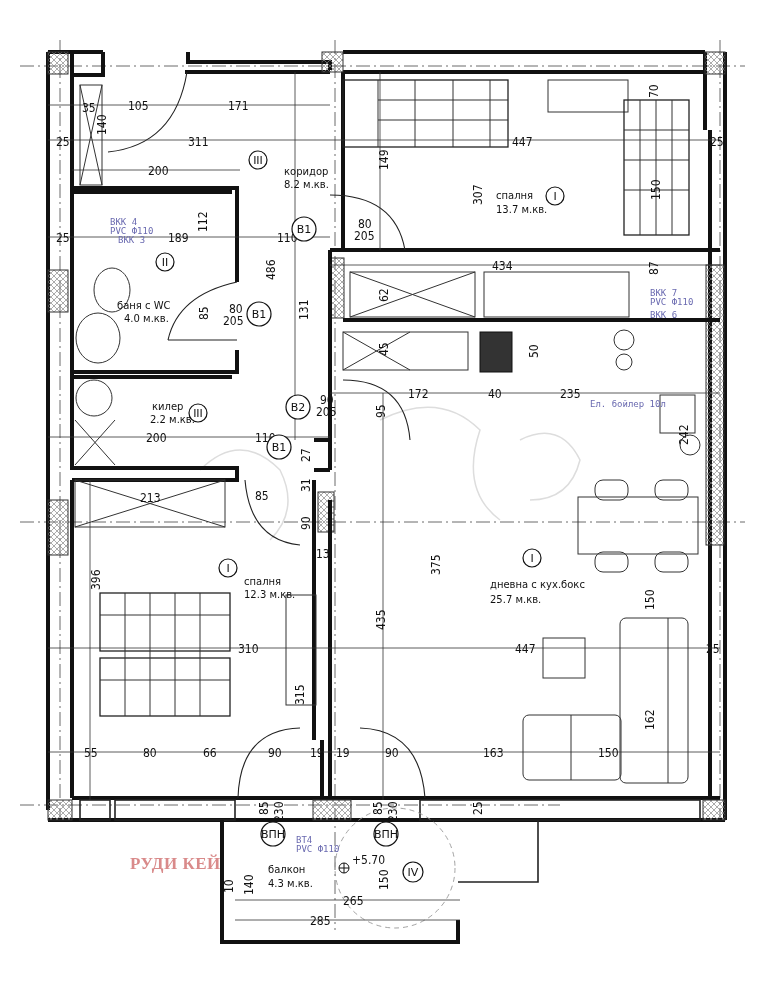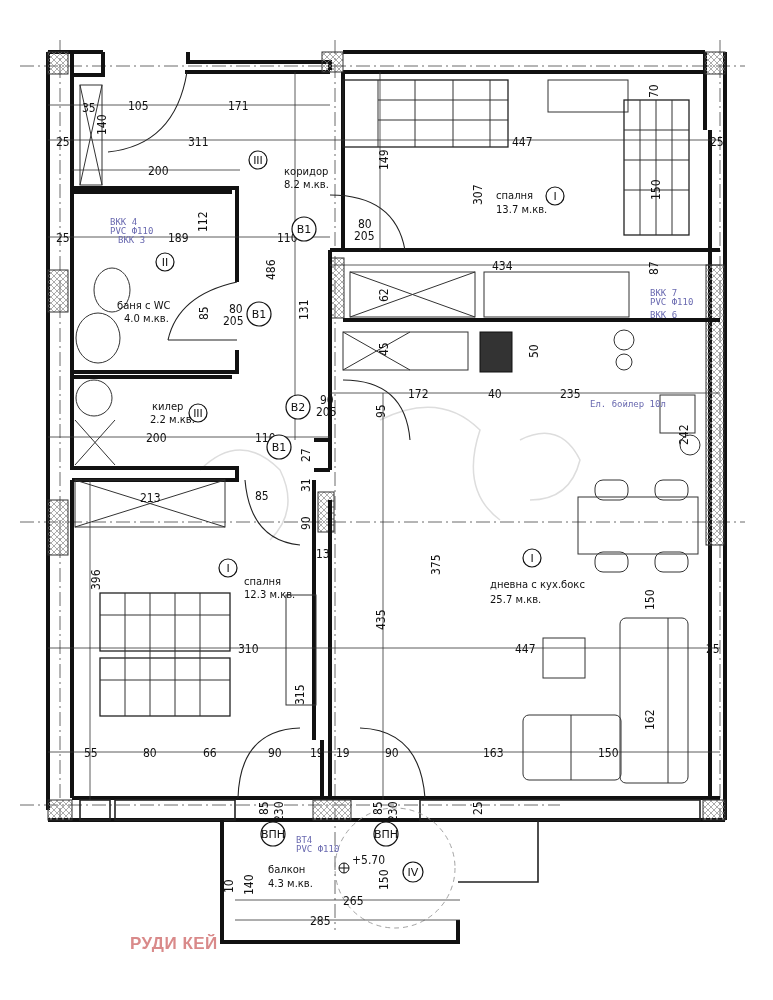--- a/index.html
+++ b/index.html
@@ -12,21 +12,21 @@
   .axis{stroke:#444;stroke-width:0.8;stroke-dasharray:14 4 2 4;fill:none;}
   .furn{fill:none;stroke:#333;stroke-width:1;}
   .bed{fill:none;stroke:#222;stroke-width:1.3;}
   .door{fill:none;stroke:#222;stroke-width:1.1;}
   .dimtxt{font-family:"DejaVu Sans Condensed","DejaVu Sans",sans-serif;font-size:12px;fill:#111;}
   .roomtxt{font-family:"DejaVu Sans",sans-serif;font-size:10px;fill:#111;}
   .circtxt{font-family:"DejaVu Sans",sans-serif;font-size:11px;fill:#111;}
   .pipetxt{font-family:"DejaVu Sans Mono",monospace;font-size:9px;fill:#6a6ab0;}
   .circle{fill:#fff;stroke:#111;stroke-width:1.2;}
   .wm{fill:none;stroke:#ddd;stroke-width:1.5;}
-  #watermark{position:absolute;left:130px;top:934px;font-family:Liberation Sans, sans-serif;font-weight:bold;font-size:17px;color:#d98a8a;letter-spacing:0.5px;}
+  #watermark{position:absolute;left:130px;top:854px;font-family:Liberation Serif, serif;font-weight:bold;font-size:17px;color:#d98a8a;letter-spacing:0.5px;}
 </style>
 </head>
 <body>
 
 <svg id="plan" viewBox="0 0 773 1000" xmlns="http://www.w3.org/2000/svg">
   <defs>
     <pattern id="xhatch" width="6" height="6" patternUnits="userSpaceOnUse">
       <path d="M0,0 L6,6 M6,0 L0,6" stroke="#888" stroke-width="0.7"></path>
     </pattern>
   </defs>

